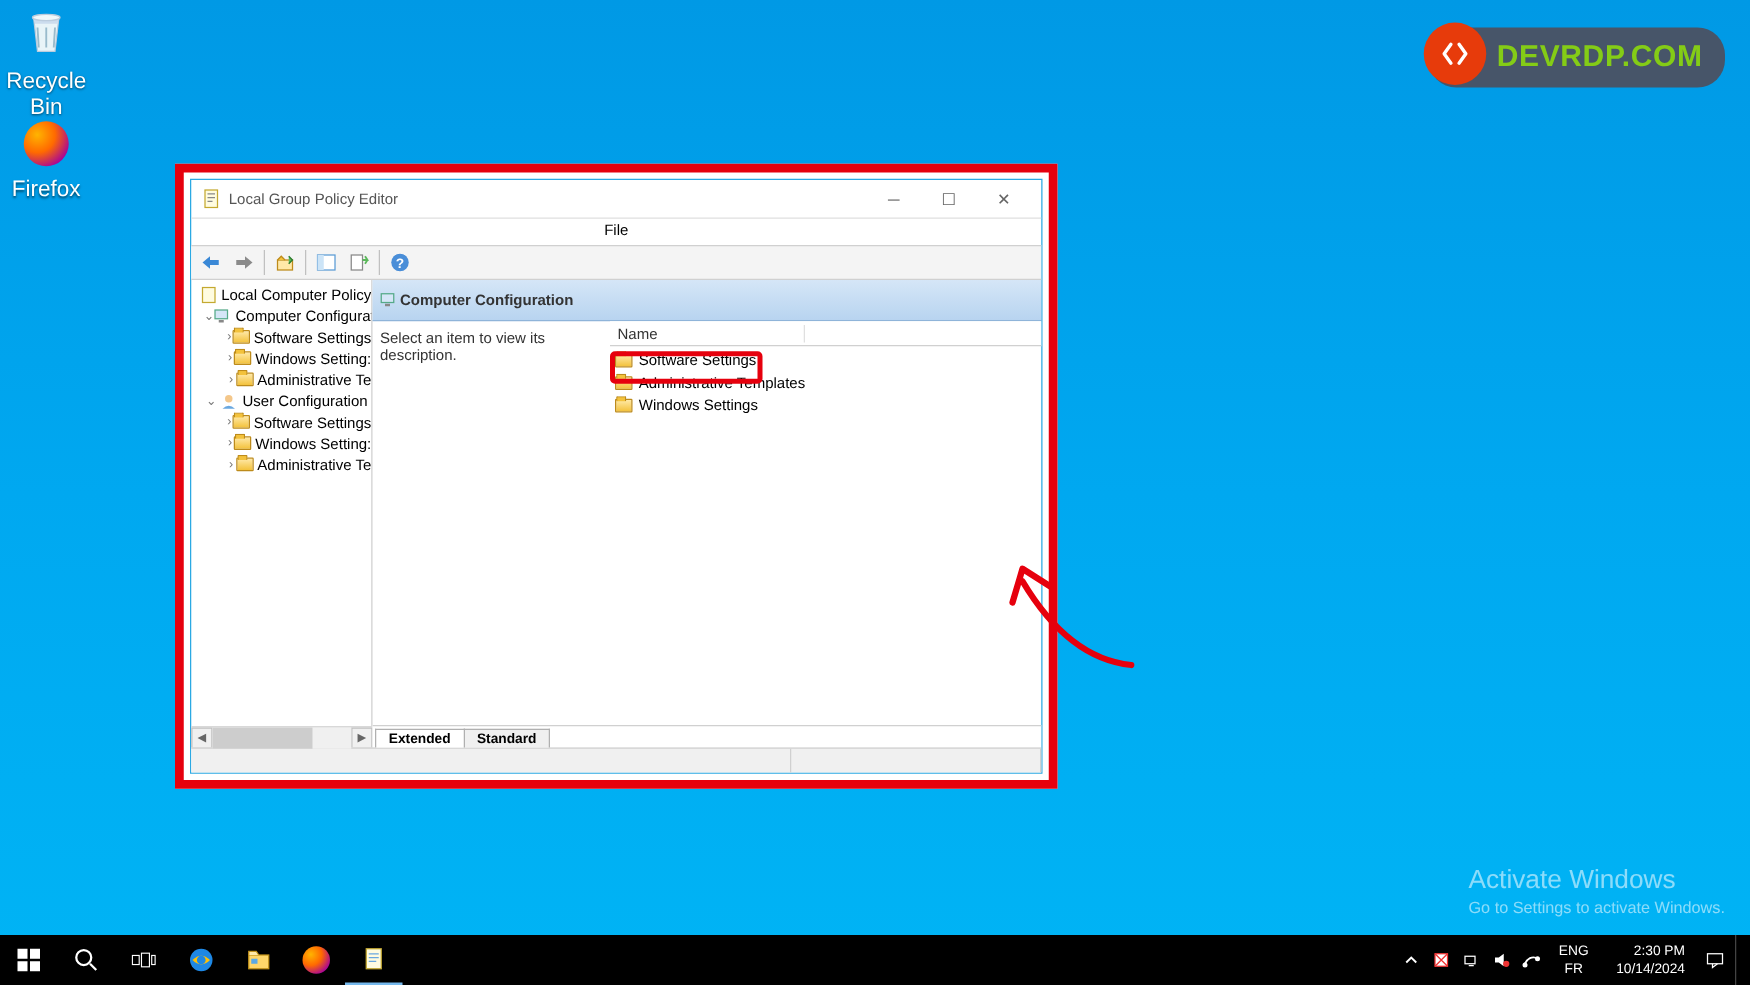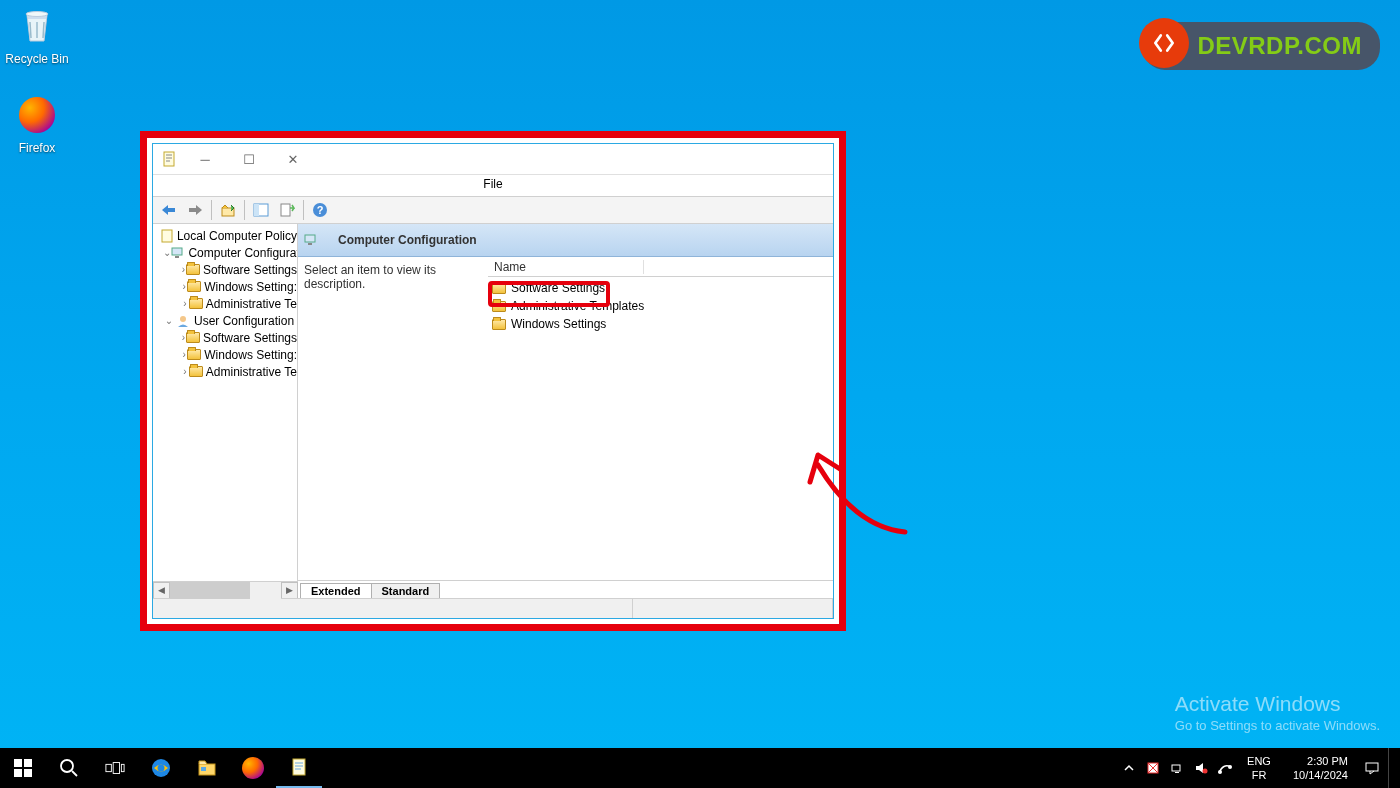--- a/index.html
+++ b/index.html
@@ -1,18 +1,18 @@
 <!DOCTYPE html>
 <html><head>
 <meta charset="utf-8">
 <style>
 * { margin: 0; padding: 0; box-sizing: border-box; font-family: "Segoe UI", Tahoma, sans-serif; }
 body { width: 1400px; height: 788px; background: linear-gradient(180deg, #0099e5 0%, #00a8f0 50%, #00b4f5 100%); position: relative; overflow: hidden; }
 
-.desktop-icon { position: absolute; width: 74px; text-align: center; color: #fff; font-size: 12px; text-shadow: 0 1px 2px rgba(0,0,0,.6); cursor: pointer; }
+.desktop-icon { position: absolute; width: 74px; text-align: center; color: #fff; font-size: 18px; text-shadow: 0 1px 2px rgba(0,0,0,.6); cursor: pointer; }
 .desktop-icon .ico { width: 40px; height: 40px; margin: 0 auto 4px; }
 
 .watermark-brand { position: absolute; top: 22px; right: 20px; background: #475569; color: #84cc16; font-weight: 800; font-size: 24px; letter-spacing: .5px; padding: 10px 18px 10px 54px; border-radius: 22px; display: flex; align-items: center; }
 .watermark-brand .circle { position: absolute; left: -4px; top: -4px; width: 50px; height: 50px; border-radius: 50%; background: #e73b0b; display: flex; align-items: center; justify-content: center; }
 .watermark-brand svg { width: 26px; height: 26px; }
 
 .activate { position: absolute; right: 20px; bottom: 55px; text-align: left; color: rgba(255,255,255,.55); }
 .activate .t1 { font-size: 21px; font-weight: 400; }
 .activate .t2 { font-size: 13px; margin-top: 2px; }
 
@@ -53,21 +53,21 @@
 .folder-ic { width: 14px; height: 11px; background: linear-gradient(#ffe9a8, #f3c23c); border: 1px solid #bd8b1b; border-radius: 1px; position: relative; }
 .folder-ic::before { content: ""; position: absolute; top: -3px; left: 0; width: 6px; height: 3px; background: #f3c23c; border: 1px solid #bd8b1b; border-bottom: none; border-radius: 1px 1px 0 0; }
 .gear-ic { width: 14px; height: 14px; }
 
 .hscroll { height: 17px; border-top: 1px solid #d0d0d0; background: #f0f0f0; display: flex; align-items: center; }
 .hscroll .arrow { width: 17px; height: 17px; display: flex; align-items: center; justify-content: center; font-size: 9px; color: #666; background: #f0f0f0; border: 1px solid #c0c0c0; }
 .hscroll .track { flex: 1; height: 17px; position: relative; background: #f0f0f0; }
 .hscroll .thumb { position: absolute; left: 0; top: 0; width: 80px; height: 17px; background: #cdcdcd; }
 
 .content { flex: 1; display: flex; flex-direction: column; }
-.content-header { height: 19px; background: linear-gradient(#d5e6f7, #b8d4f0); border-bottom: 1px solid #8fb4d9; display: flex; align-items: center; padding: 16px 6px; font-size: 12px; font-weight: 600; color: #333; gap: 20px; }
+.content-header { height: 19px; background: linear-gradient(#d5e6f7, #b8d4f0); border-bottom: 1px solid #8fb4d9; display: flex; align-items: center; padding: 16px 6px; font-size: 12px; font-weight: 600; color: #333; gap: 2px; }
 .content-body { flex: 1; display: flex; justify-content: space-between; }
 .desc-pane { width: 190px; padding: 6px; font-size: 12px; color: #333; }
 .list-pane { flex: 1; position: relative; }
 .col-header { height: 20px; border-bottom: 1px solid #d0d0d0; display: flex; align-items: center; font-size: 12px; padding: 0 6px; color: #333; background: #fff; }
 .col-header .col1 { width: 150px; border-right: 1px solid #e0e0e0; }
 .list-items { padding-top: 2px; }
 .list-item { display: flex; align-items: center; height: 18px; font-size: 12px; padding-left: 4px; cursor: pointer; }
 .list-item .folder-ic { margin-right: 5px; }
 .highlight-box { position: absolute; border: 4px solid #e6000d; border-radius: 4px; left: 0px; top: 24px; width: 122px; height: 26px; pointer-events: none; }
 
@@ -115,20 +115,21 @@
   <div class="t2">Go to Settings to activate Windows.</div>
 </div>
 
 <div class="win-frame">
   <div class="win-inner">
     <div class="titlebar">
       <svg class="title-icon" viewBox="0 0 16 16">
         <rect x="3" y="1" width="10" height="14" fill="#fffce0" stroke="#c4a930"></rect>
         <path d="M5 4 H11 M5 7 H11 M5 10 H9" stroke="#888" stroke-width="1"></path>
       </svg>
+      <span class="title">Local Group Policy Editor</span>
       <div class="wbtn">─</div>
       <div class="wbtn">☐</div>
       <div class="wbtn">✕</div>
     </div>
 
     <div class="menubar">
       <div class="menu">File</div>
       <div class="menu">Action</div>
       <div class="menu">View</div>
       <div class="menu">Help</div>

